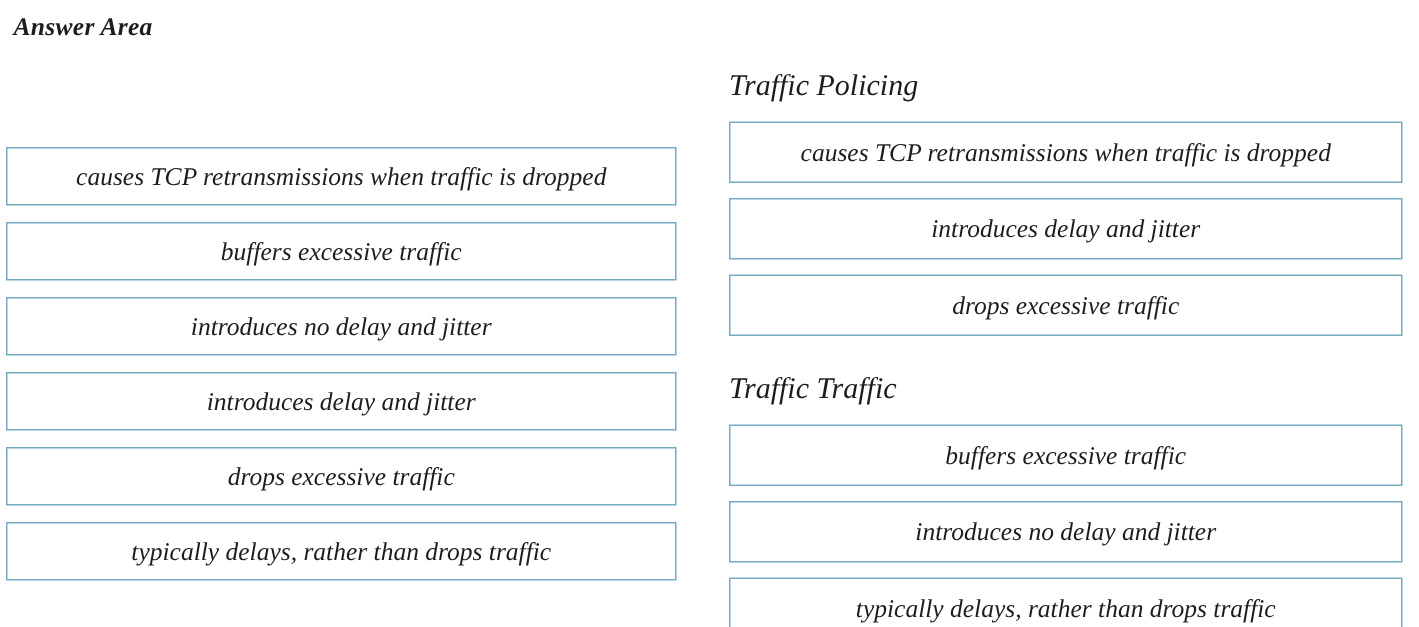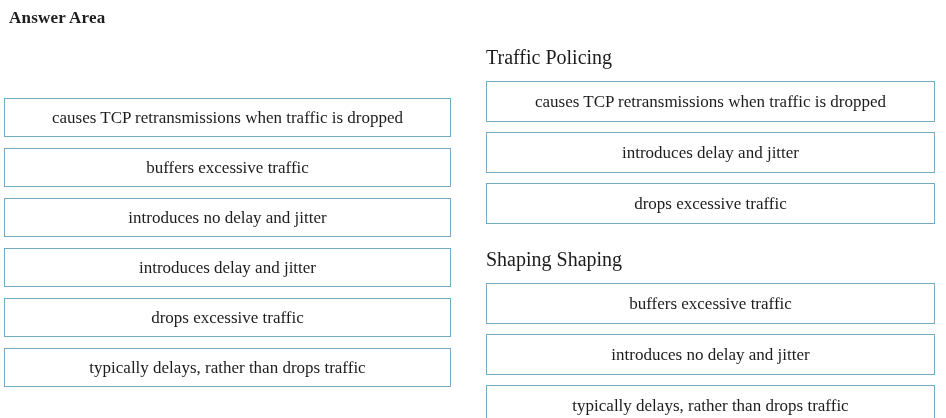--- a/index.html
+++ b/index.html
@@ -1,15 +1,15 @@
 <!DOCTYPE html>
 <html><head>
 <meta charset="utf-8">
 <style>
-  * { margin: 0; padding: 0; box-sizing: border-box; }
+  * { margin: 0; padding: 0; box-sizing: border-box; font-style: italic; }
   html, body { background: #ffffff; }
   .stage {
     position: relative;
     width: 946px;
     height: 418px;
     background: #ffffff;
     font-family: "Liberation Serif", "DejaVu Serif", serif;
     color: #1c1c1c;
     overflow: hidden;
   }
@@ -72,20 +72,20 @@
       <div class="token">typically delays, rather than drops traffic</div>
     </div>
 
   <div class="target-col">
     <div class="group-heading">Traffic Policing</div>
     <div class="group-tokens">
         <div class="token">causes TCP retransmissions when traffic is dropped</div>
         <div class="token">introduces delay and jitter</div>
         <div class="token">drops excessive traffic</div>
       </div>
-    <div class="group-heading second">Shaping Shaping</div>
+    <div class="group-heading second">Traffic Traffic</div>
     <div class="group-tokens">
         <div class="token">buffers excessive traffic</div>
         <div class="token">introduces no delay and jitter</div>
         <div class="token">typically delays, rather than drops traffic</div>
       </div>
   </div>
 </div>
 
 </body></html>

